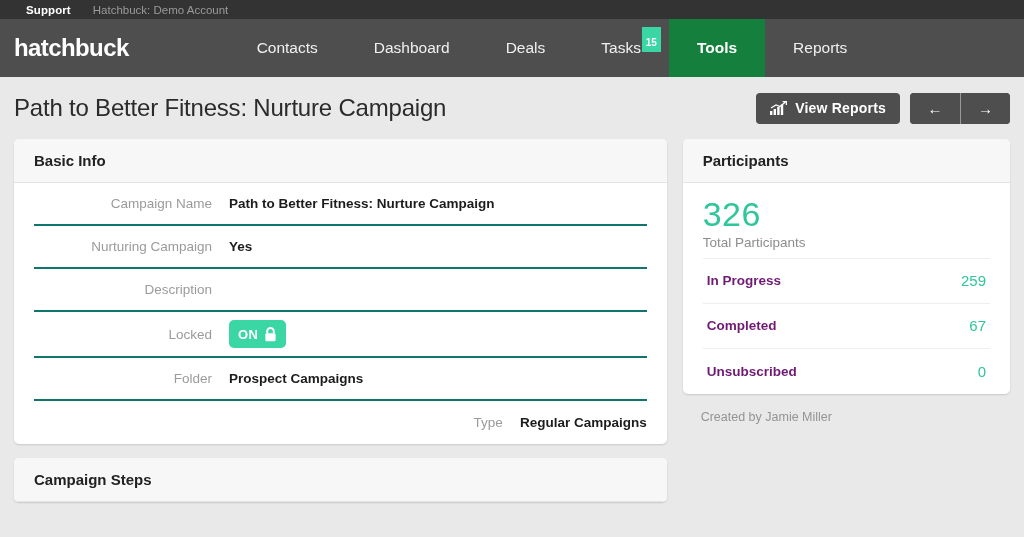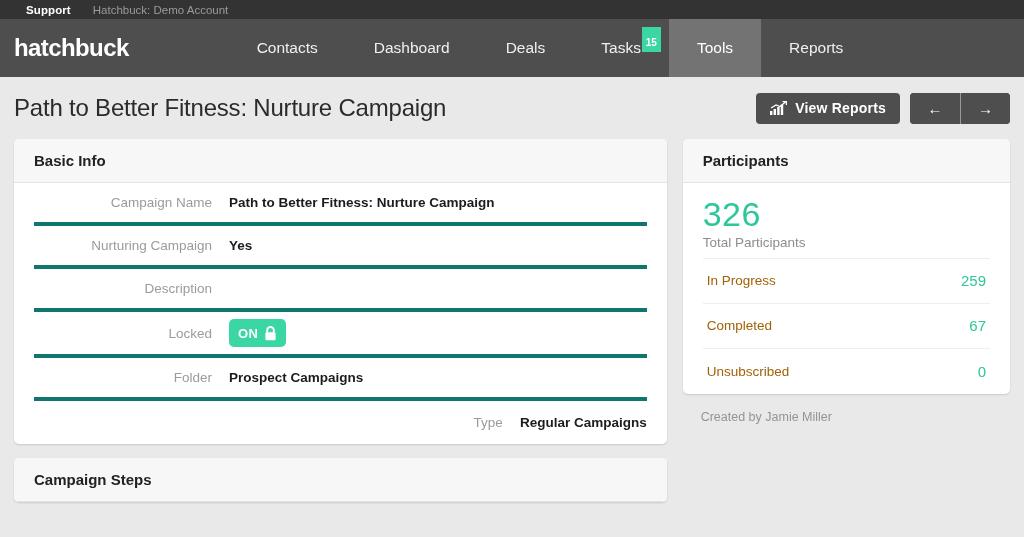--- a/index.html
+++ b/index.html
@@ -61,22 +61,23 @@
     align-items: center;
     justify-content: center;
     padding: 0 28px;
     color: #f0f0f0;
     font-size: 15.5px;
     position: relative;
     cursor: pointer;
     white-space: nowrap;
   }
   .nav-tab.active {
-    background: #737373;
-    color: #ffffff;
+    background: #15803d;
+    color: #ffffff;
+    font-weight: bold;
   }
   .nav-badge {
     position: absolute;
     top: 8px;
     right: 8px;
     background: #3ad6a4;
     color: #ffffff;
     font-size: 10px;
     font-weight: bold;
     line-height: 1;
@@ -165,21 +166,21 @@
     font-weight: bold;
     color: #222222;
   }
   .card-body { padding: 0 20px; }
 
   
   .info-row {
     display: flex;
     align-items: center;
     min-height: 43px;
-    border-bottom: 4px solid #0f766e;
+    border-bottom: 2px solid #0f766e;
   }
   .info-row:last-child { border-bottom: none; justify-content: flex-end; }
   .info-label {
     width: 195px;
     text-align: right;
     padding-right: 17px;
     color: #9b9b9b;
     font-size: 13.5px;
   }
   .info-value {
@@ -226,21 +227,21 @@
   }
   .stat-row {
     display: flex;
     align-items: center;
     justify-content: space-between;
     min-height: 45px;
     border-bottom: 1px solid #eeeeee;
     padding: 0 4px;
   }
   .stat-row:last-child { border-bottom: none; }
-  .stat-name { color: #a16207; font-size: 13.5px; }
+  .stat-name { color: #701a75; font-size: 13.5px; font-weight: bold; }
   .stat-value { color: #2ec69a; font-size: 15px; }
 
   .created-meta {
     padding: 14px 18px 0 18px;
     color: #949494;
     font-size: 12.5px;
     line-height: 1.55;
   }
 
   .steps-card { margin-top: 14px; }

